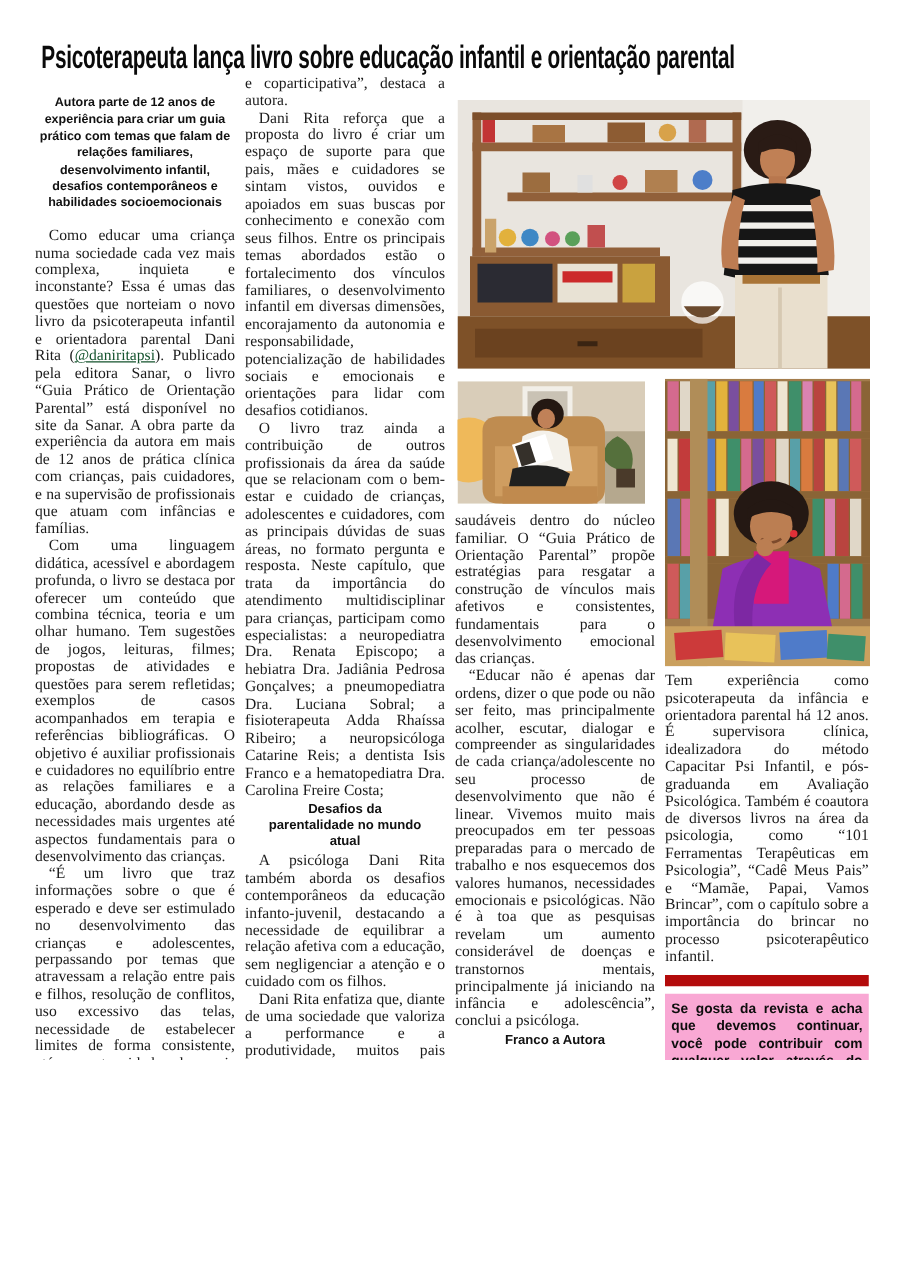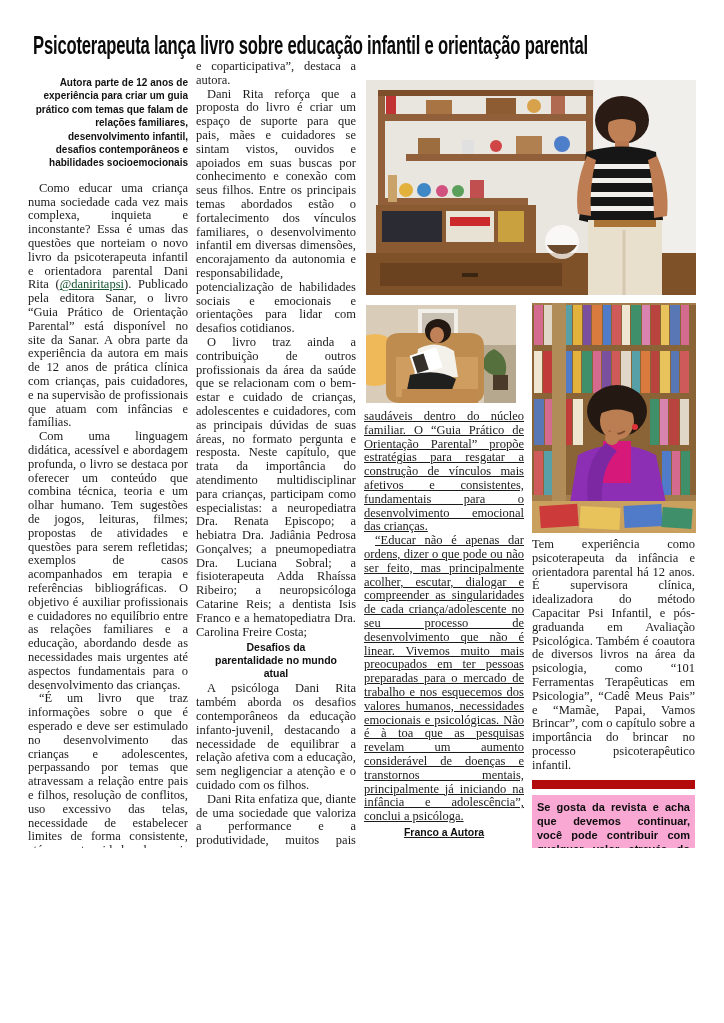--- a/index.html
+++ b/index.html
@@ -12,27 +12,27 @@
     font-family:"Liberation Sans",sans-serif;font-weight:800;font-size:26px;
     color:#0a0a0a;white-space:nowrap;letter-spacing:-0.3px;
     transform:scaleX(0.64);transform-origin:0 50%;
   }
   .col{
     position:absolute;width:160px;text-align:justify;
     font-size:12.5px;line-height:13.8px;
   }
   .col1{left:28px;top:76px;}
   .col2{left:196px;top:60px;}
-  .col3{left:364px;top:410px;text-decoration:underline;}
+  .col3{left:364px;top:410px;}
   .col4{left:532px;top:538px;width:163px;}
   p.body{margin:0;}
   p.indent{text-indent:11px;}
   .lede{
     margin:0 0 12px 0;font-family:"Liberation Sans",sans-serif;font-weight:bold;
-    font-size:10px;line-height:13.4px;text-align:right;color:#111;
+    font-size:10px;line-height:13.4px;text-align:center;color:#111;
   }
   .subhead{
     margin:2px 16px;font-family:"Liberation Sans",sans-serif;font-weight:bold;
     font-size:10.5px;line-height:13px;text-align:center;color:#111;
   }
   .handle-link{color:#14532d;text-decoration:underline;cursor:pointer;}
   .photo{position:absolute;margin:0;padding:0;line-height:0;}
   .photo1{left:366px;top:80px;}
   .photo2{left:366px;top:305px;}
   .photo3{left:532px;top:303px;}

